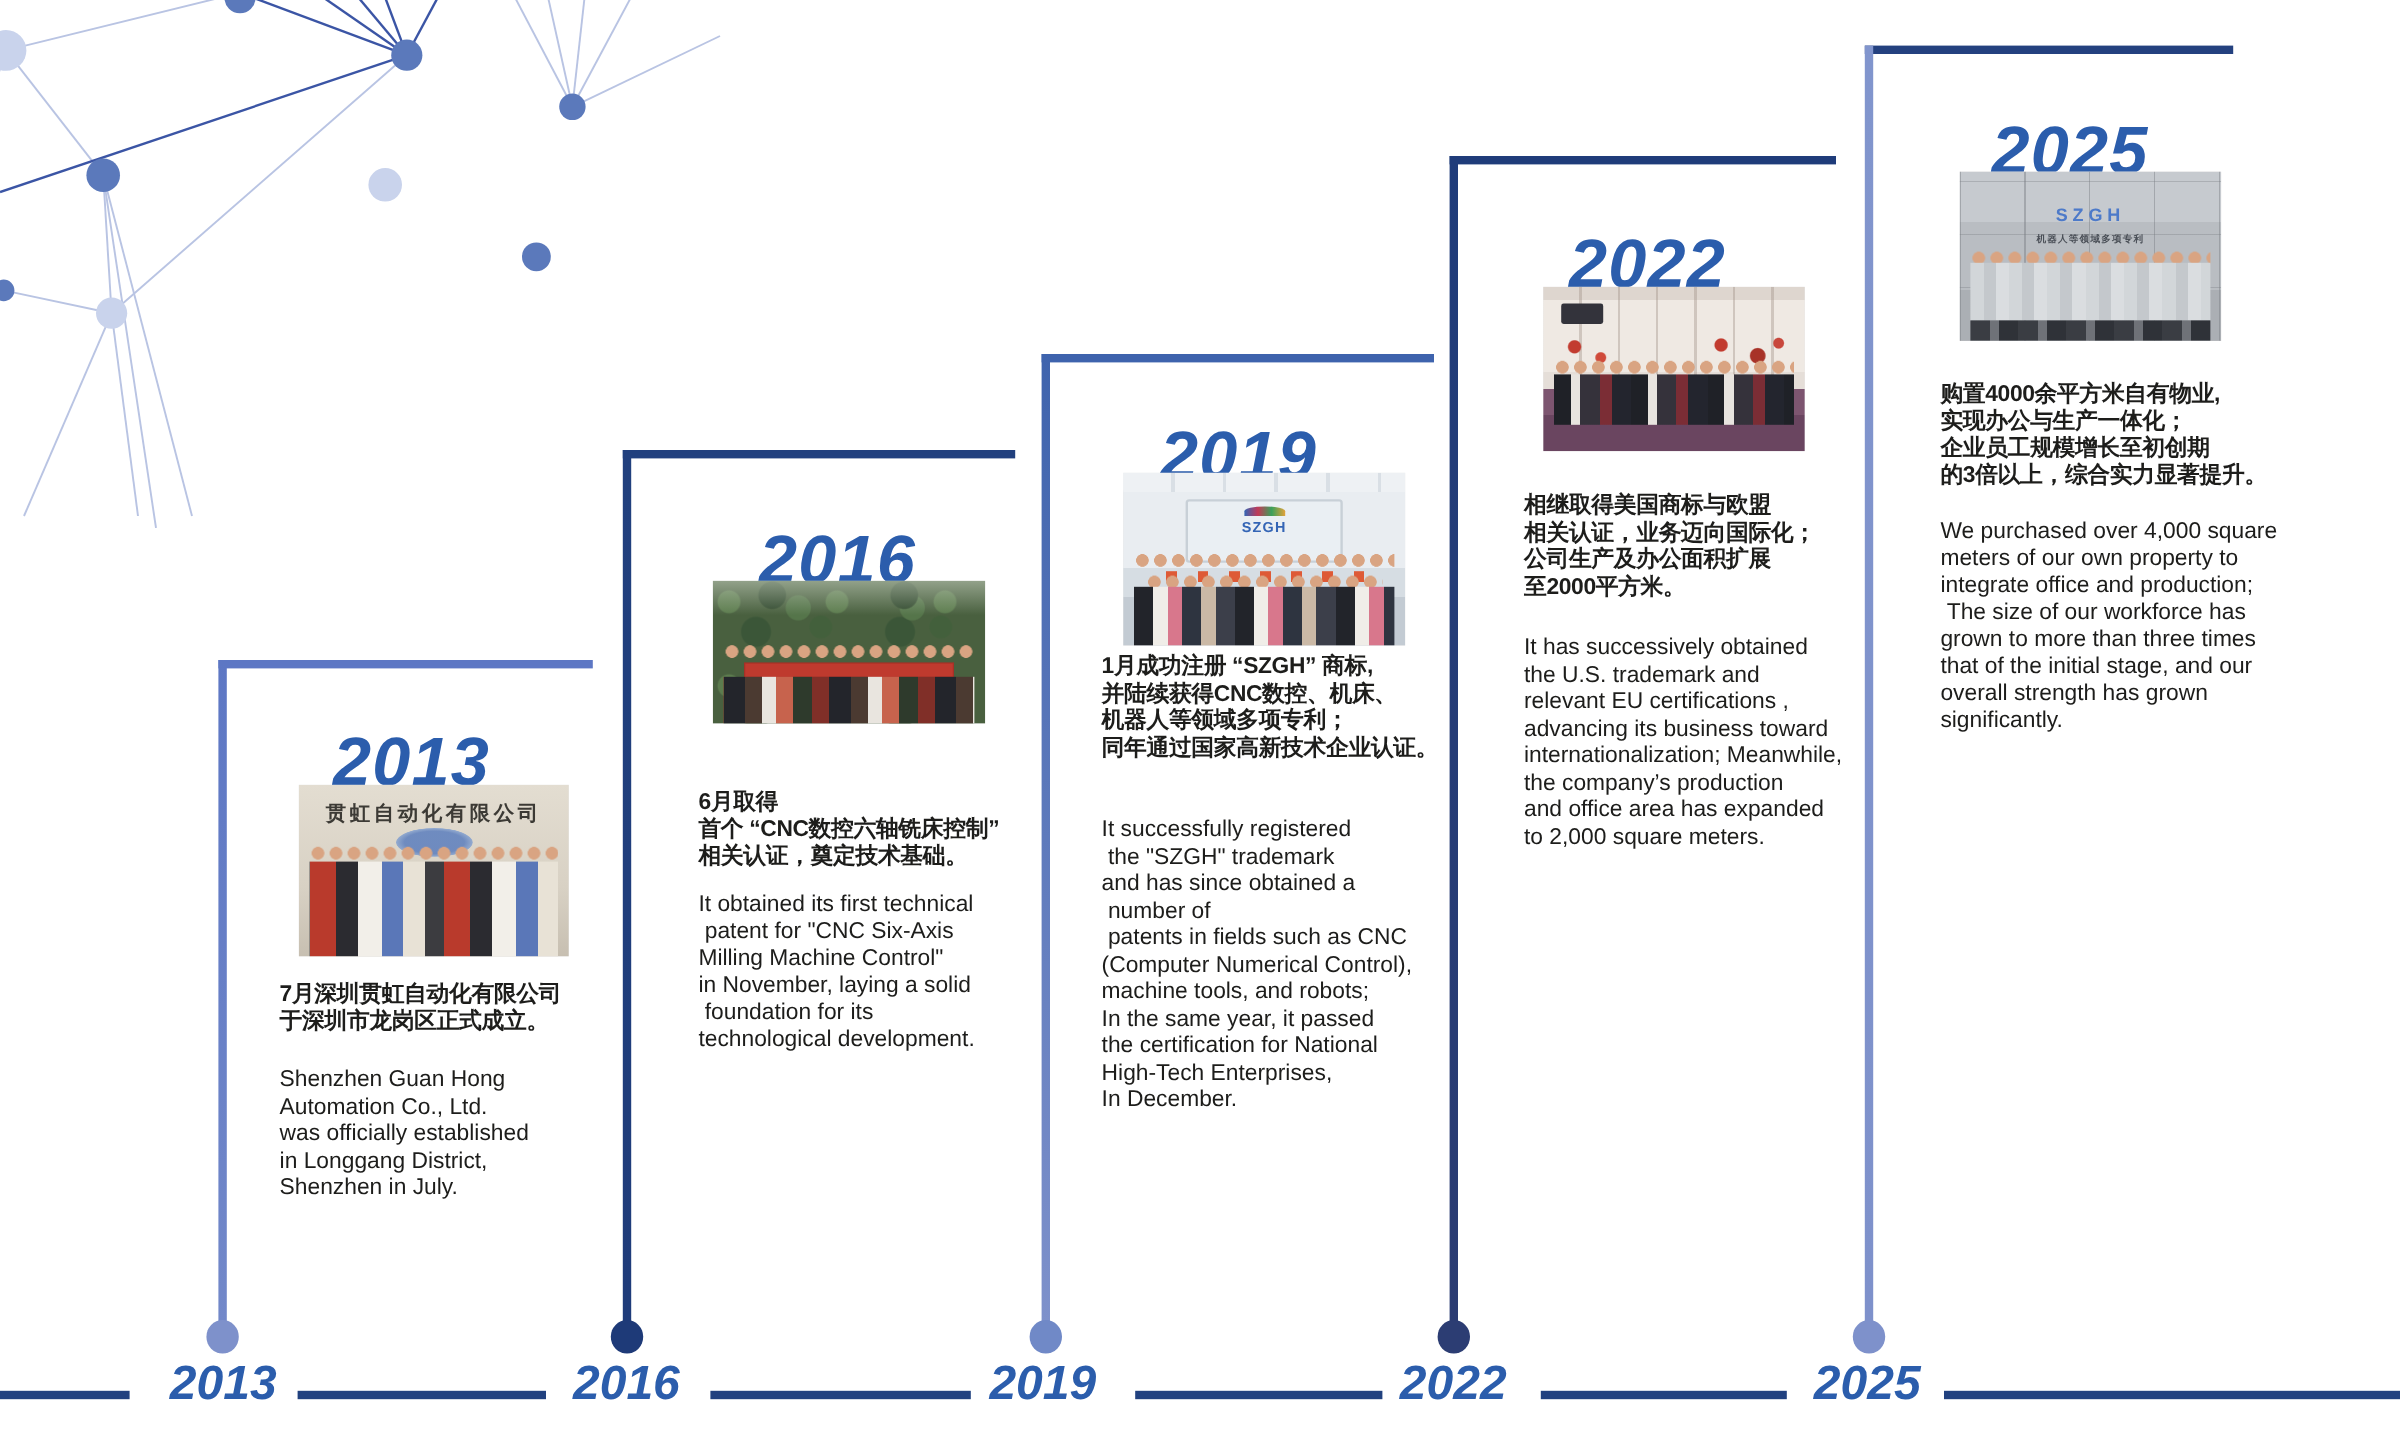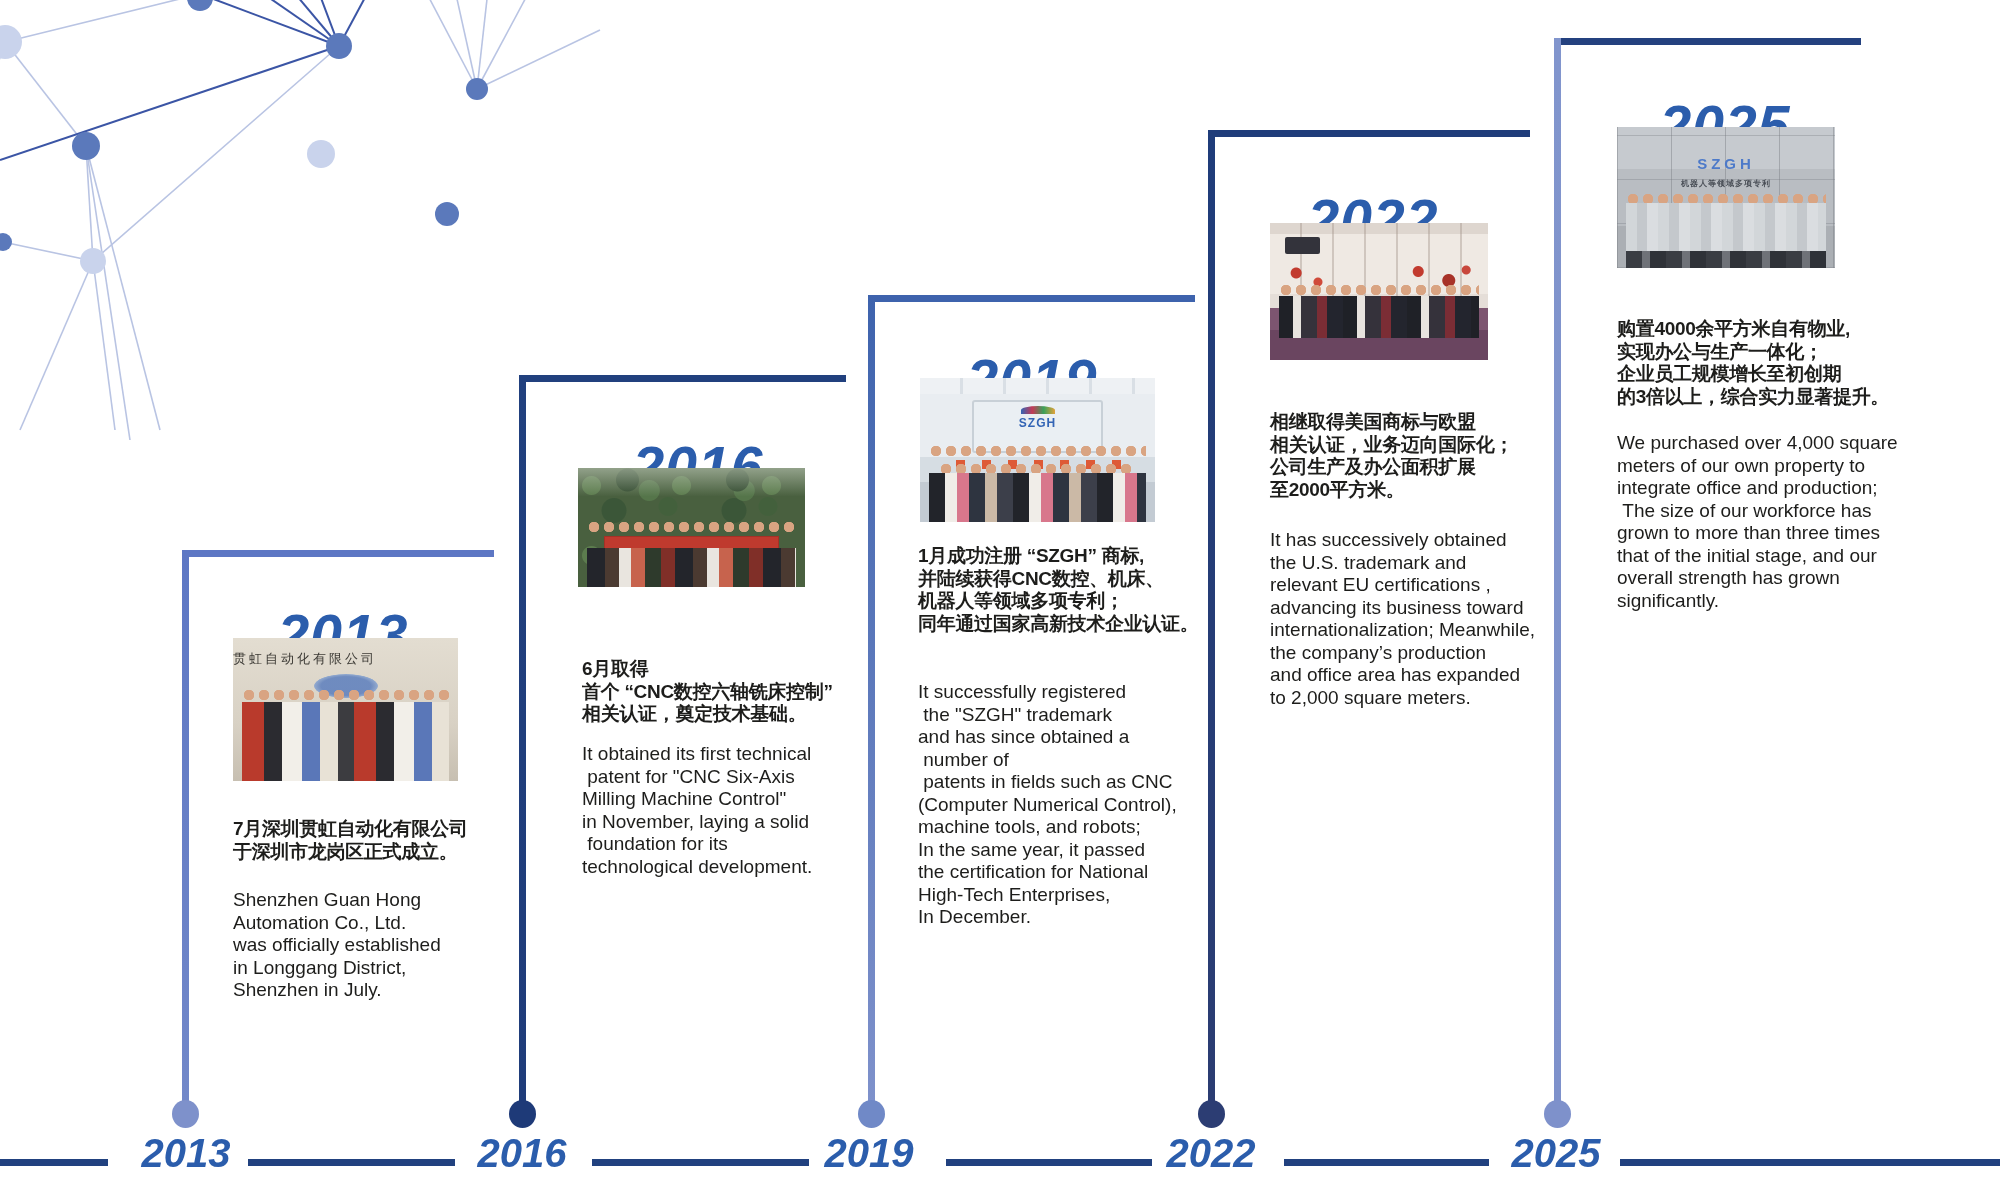--- a/index.html
+++ b/index.html
@@ -8,21 +8,21 @@
 
   
   #plexus{position:absolute;left:0;top:0}
 
   
   .m-vert{position:absolute;width:7px;background:linear-gradient(to bottom,var(--vt),var(--vb))}
   .m-horiz{position:absolute;height:7px;background:var(--h)}
   .m-year{position:absolute;text-align:center;font-style:italic;font-weight:700;
           font-size:57px;line-height:1.06;letter-spacing:1px;color:var(--year-blue,#2b5dac)}
   .m-dot{position:absolute;top:1100px;width:27px;height:28px;border-radius:50%;background:var(--d)}
-  .m-photo{position:absolute;margin:0;overflow:hidden;background:#e5e5e5}
+  .m-photo{position:absolute;margin:16px;overflow:hidden;background:#e5e5e5}
   .m-cn,.m-en{position:absolute;white-space:pre-wrap;font-size:19px;line-height:22.5px}
   .m-cn{font-weight:700;letter-spacing:-0.3px}
   .m-en{font-weight:400}
 
   #m0 .m-vert{left:182px;top:550px;height:552px}
   #m0 .m-horiz{left:182px;top:550px;width:312px}
   #m0 .m-year{left:193px;top:558px;width:300px}
   #m0 .m-photo{left:233px;top:638px;width:225px;height:143px}
   #m0 .m-cn{left:233px;top:799px}
   #m0 .m-en{left:233px;top:870px}
@@ -74,22 +74,22 @@
 
   
   .ph{position:absolute;inset:0}
   .heads{position:absolute;left:4%;right:4%;height:14px;background-repeat:repeat-x;
          background-image:radial-gradient(circle at 7px 7px,#d9a482 5px,rgba(0,0,0,0) 5.5px);
          background-size:15px 14px}
   .bodies{position:absolute;left:4%;right:4%}
 
   
   .ph-office{background:linear-gradient(180deg,#e3ddd1,#d8d1c4 60%,#c7bfb1)}
-  .arc-text{position:absolute;top:12px;left:0;right:0;font-size:13px;
-            font-weight:400;color:#3c3a35;letter-spacing:3px}
+  .arc-text{position:absolute;top:12px;left:0;right:0;text-align:center;font-size:17px;
+            font-weight:700;color:#3c3a35;letter-spacing:3px}
   .logo-oval{position:absolute;top:36px;left:50%;width:64px;height:24px;margin-left:-32px;border-radius:50%;
              background:radial-gradient(ellipse at center,#4a72bc 0 55%,#7a9bd0 70%,rgba(0,0,0,0) 72%);opacity:.75}
   .h-2013{top:50px}
   .b-2013{top:64px;bottom:0;background:repeating-linear-gradient(90deg,#b93a2c 0 22px,#2b2b30 22px 40px,
           #f2efe9 40px 60px,#5a77b8 60px 78px,#e8e2d6 78px 96px,#3c3c40 96px 112px)}
 
   
   .ph-outdoor{background-color:#49603f;background-image:
     linear-gradient(180deg,rgba(195,205,188,.6),rgba(195,205,188,0) 24%),
     radial-gradient(circle at 15% 25%,#5c7c4e 0 9px,rgba(0,0,0,0) 10px),

